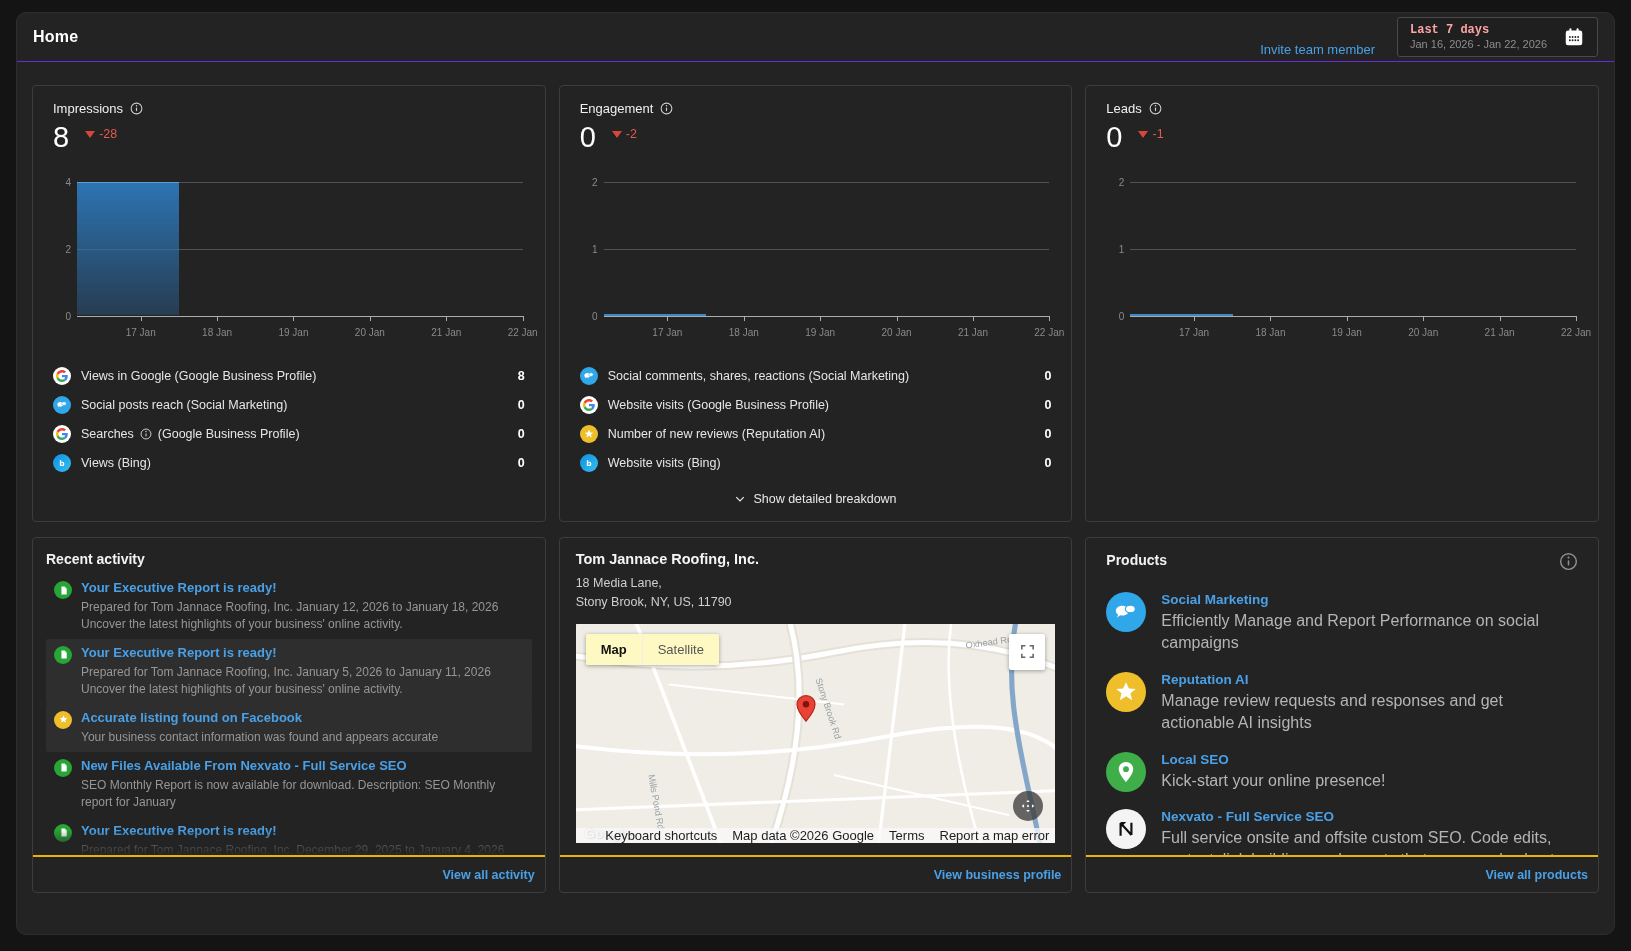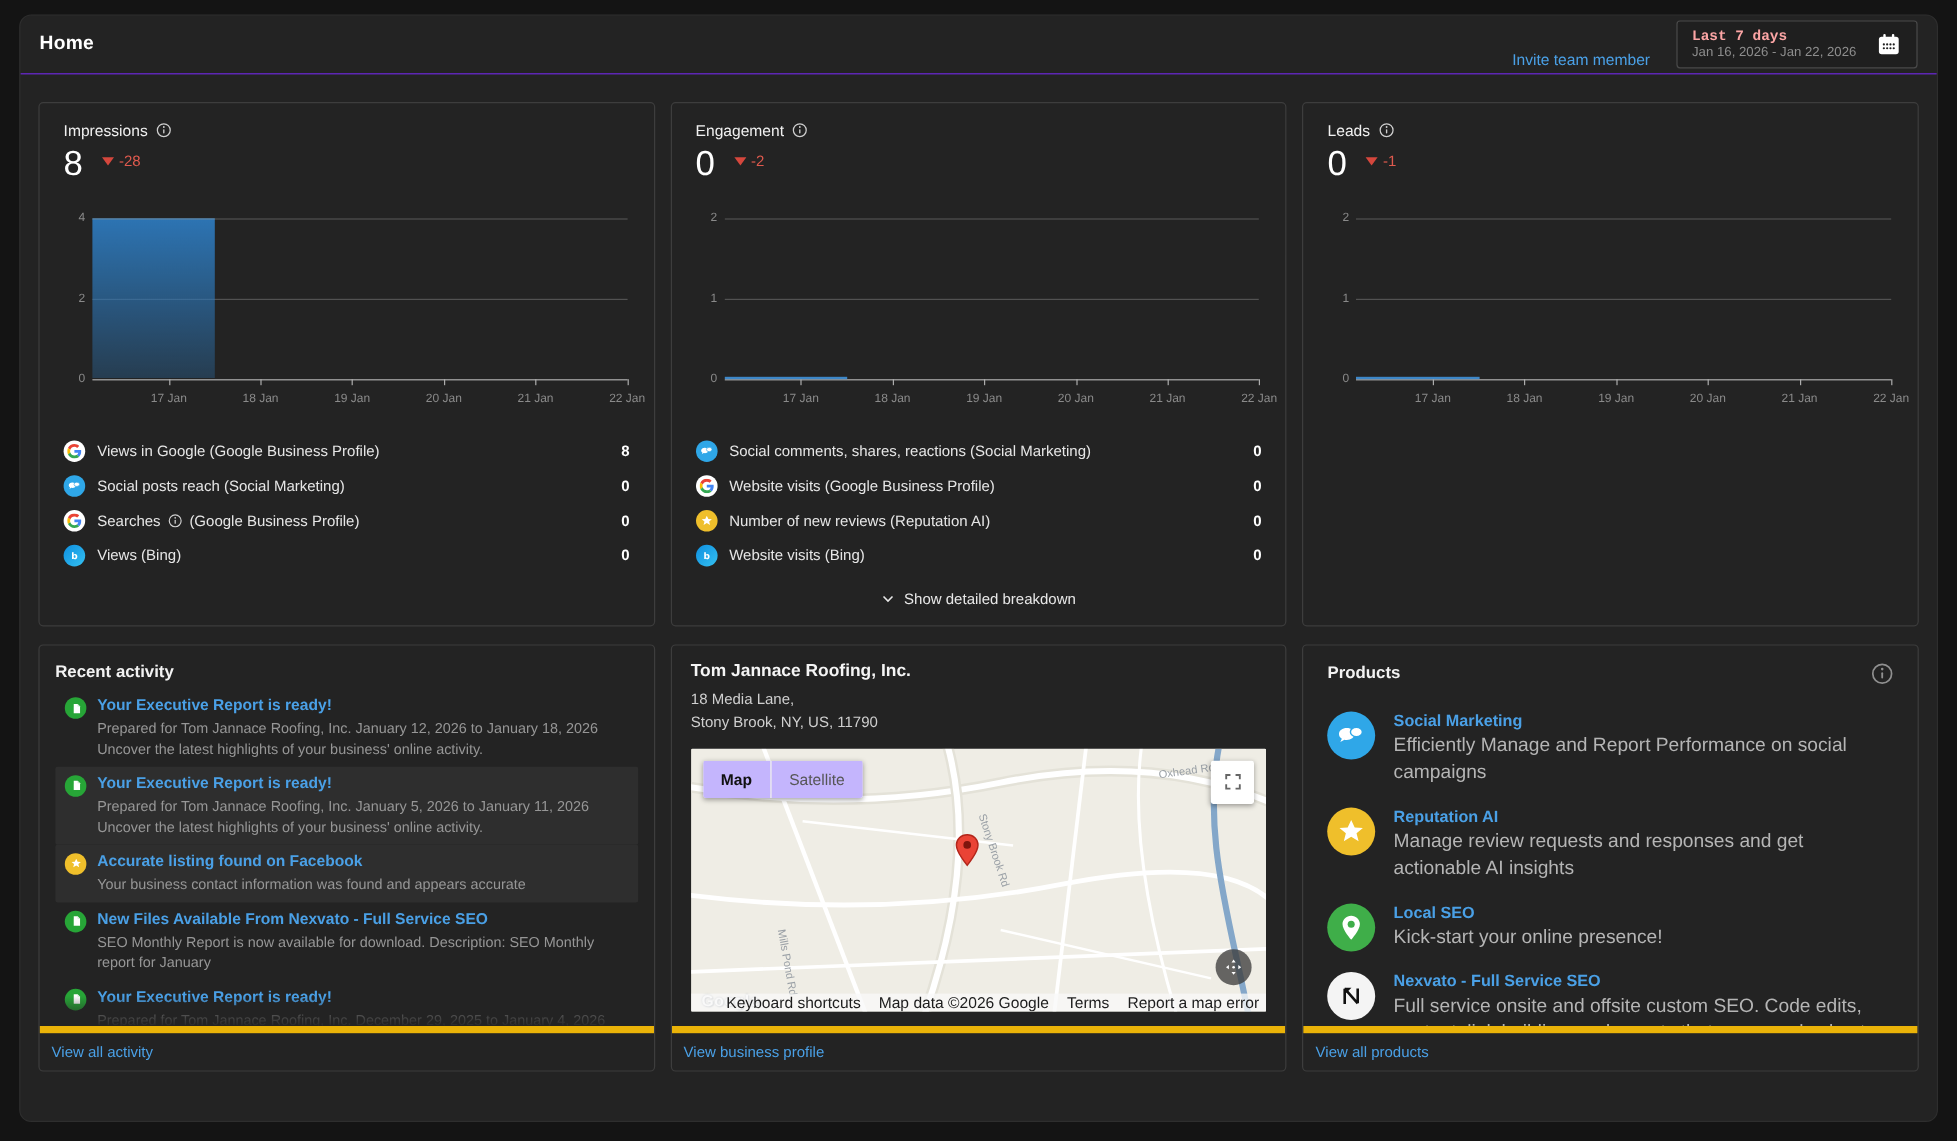--- a/index.html
+++ b/index.html
@@ -39,40 +39,40 @@
   .legend-row { display:flex; align-items:center; gap:10px; padding:5.5px 0; }
   .legend-label { flex:1; color:#e6e6e6; font-size:12.5px; display:flex; align-items:center; gap:6px; }
   .legend-value { color:#ffffff; font-size:12.5px; font-weight:700; }
   .cic { border-radius:50%; display:inline-flex; align-items:center; justify-content:center; flex:none; }
   .cic-17 { width:18px; height:18px; }
   .cic-40 { width:40px; height:40px; }
   .breakdown { display:flex; align-items:center; justify-content:center; gap:7px; margin-top:14px; color:#e8e8e8; font-size:12.5px; cursor:pointer; }
   
   .bottom-card { display:flex; flex-direction:column; }
   .card-body { flex:1; overflow:hidden; position:relative; }
-  .card-footer { border-top:6px solid #eab308; height:37px; flex:none; display:flex; align-items:center; padding:0 10px; }
+  .card-footer { border-top:2px solid #eab308; height:37px; flex:none; display:flex; align-items:center; justify-content:flex-end; padding:0 10px;font-weight:bold; }
   .card-footer a { font-size:12.5px; }
   
   .activity-body { padding:13px 13px 0 13px; }
   .section-title { color:#f2f2f2; font-size:14px; font-weight:700; }
   .act-list { margin-top:7px; position:relative; height:282px; overflow:hidden; }
   .act-item { display:flex; gap:9px; padding:6px 8px; border-radius:2px; cursor:pointer; }
   .act-item.hl { background:#2e2e2e; }
   .act-ic { margin-top:1px; }
   .act-title { color:#4aa0e6; font-size:13px; font-weight:700; line-height:1.3; }
   .act-desc { color:#969696; font-size:12px; line-height:1.42; margin-top:2px; }
   .act-fade { position:absolute; left:0; right:0; bottom:0; height:26px; background:linear-gradient(rgba(35,35,35,0), #232323); pointer-events:none; }
   
   .biz-body { padding:13px 16px 12px 16px; display:flex; flex-direction:column; }
   .biz-name { color:#f5f5f5; font-size:14.5px; font-weight:700; }
   .biz-addr { color:#cfcfcf; font-size:12.5px; line-height:1.5; margin-top:7px; }
   .map { position:relative; margin-top:12px; flex:1; background:#efede5; overflow:hidden; border-radius:1px; }
   .map svg.roads { position:absolute; inset:0; width:100%; height:100%; }
   .map-type { position:absolute; top:10px; left:10px; display:flex; border-radius:2px; overflow:hidden; box-shadow:0 1px 4px rgba(0,0,0,.35); }
-  .map-type .mt-btn { background:#c4b5fd; padding:8px 15px; font-size:13px; cursor:pointer; }
+  .map-type .mt-btn { background:#fef9c3; padding:8px 15px; font-size:13px; cursor:pointer; }
   .mt-map { color:#111; font-weight:700; }
   .mt-sat { color:#565656; border-left:1px solid #eee; }
   .fs-btn { position:absolute; top:10px; right:10px; width:36px; height:36px; background:#fff; border-radius:2px; display:flex; align-items:center; justify-content:center; cursor:pointer; box-shadow:0 1px 4px rgba(0,0,0,.35); }
   .pan-btn { position:absolute; right:12px; bottom:22px; width:30px; height:30px; border-radius:50%; background:rgba(62,62,62,.78); display:flex; align-items:center; justify-content:center; cursor:pointer; }
   .marker { position:absolute; left:48%; top:34%; transform:translate(-50%,-10%); }
   .map-attr { position:absolute; left:0; right:0; bottom:0; height:15px; background:rgba(248,248,248,.78); display:flex; align-items:center; justify-content:flex-end; gap:15px; padding:0 6px; }
   .map-attr span { color:#1d1d1d; font-size:13px; white-space:nowrap; }
   .glogo { position:absolute; left:9px; bottom:2px; font-size:13px; font-weight:700; letter-spacing:.5px; color:#f8f8f8; text-shadow:0 0 1px #8a8f95,0 0 2px #8a8f95,1px 1px 1px #8a8f95; }
   .street { fill:#9aa0a6; font-size:9px; font-family:"Liberation Sans",sans-serif; }
   

